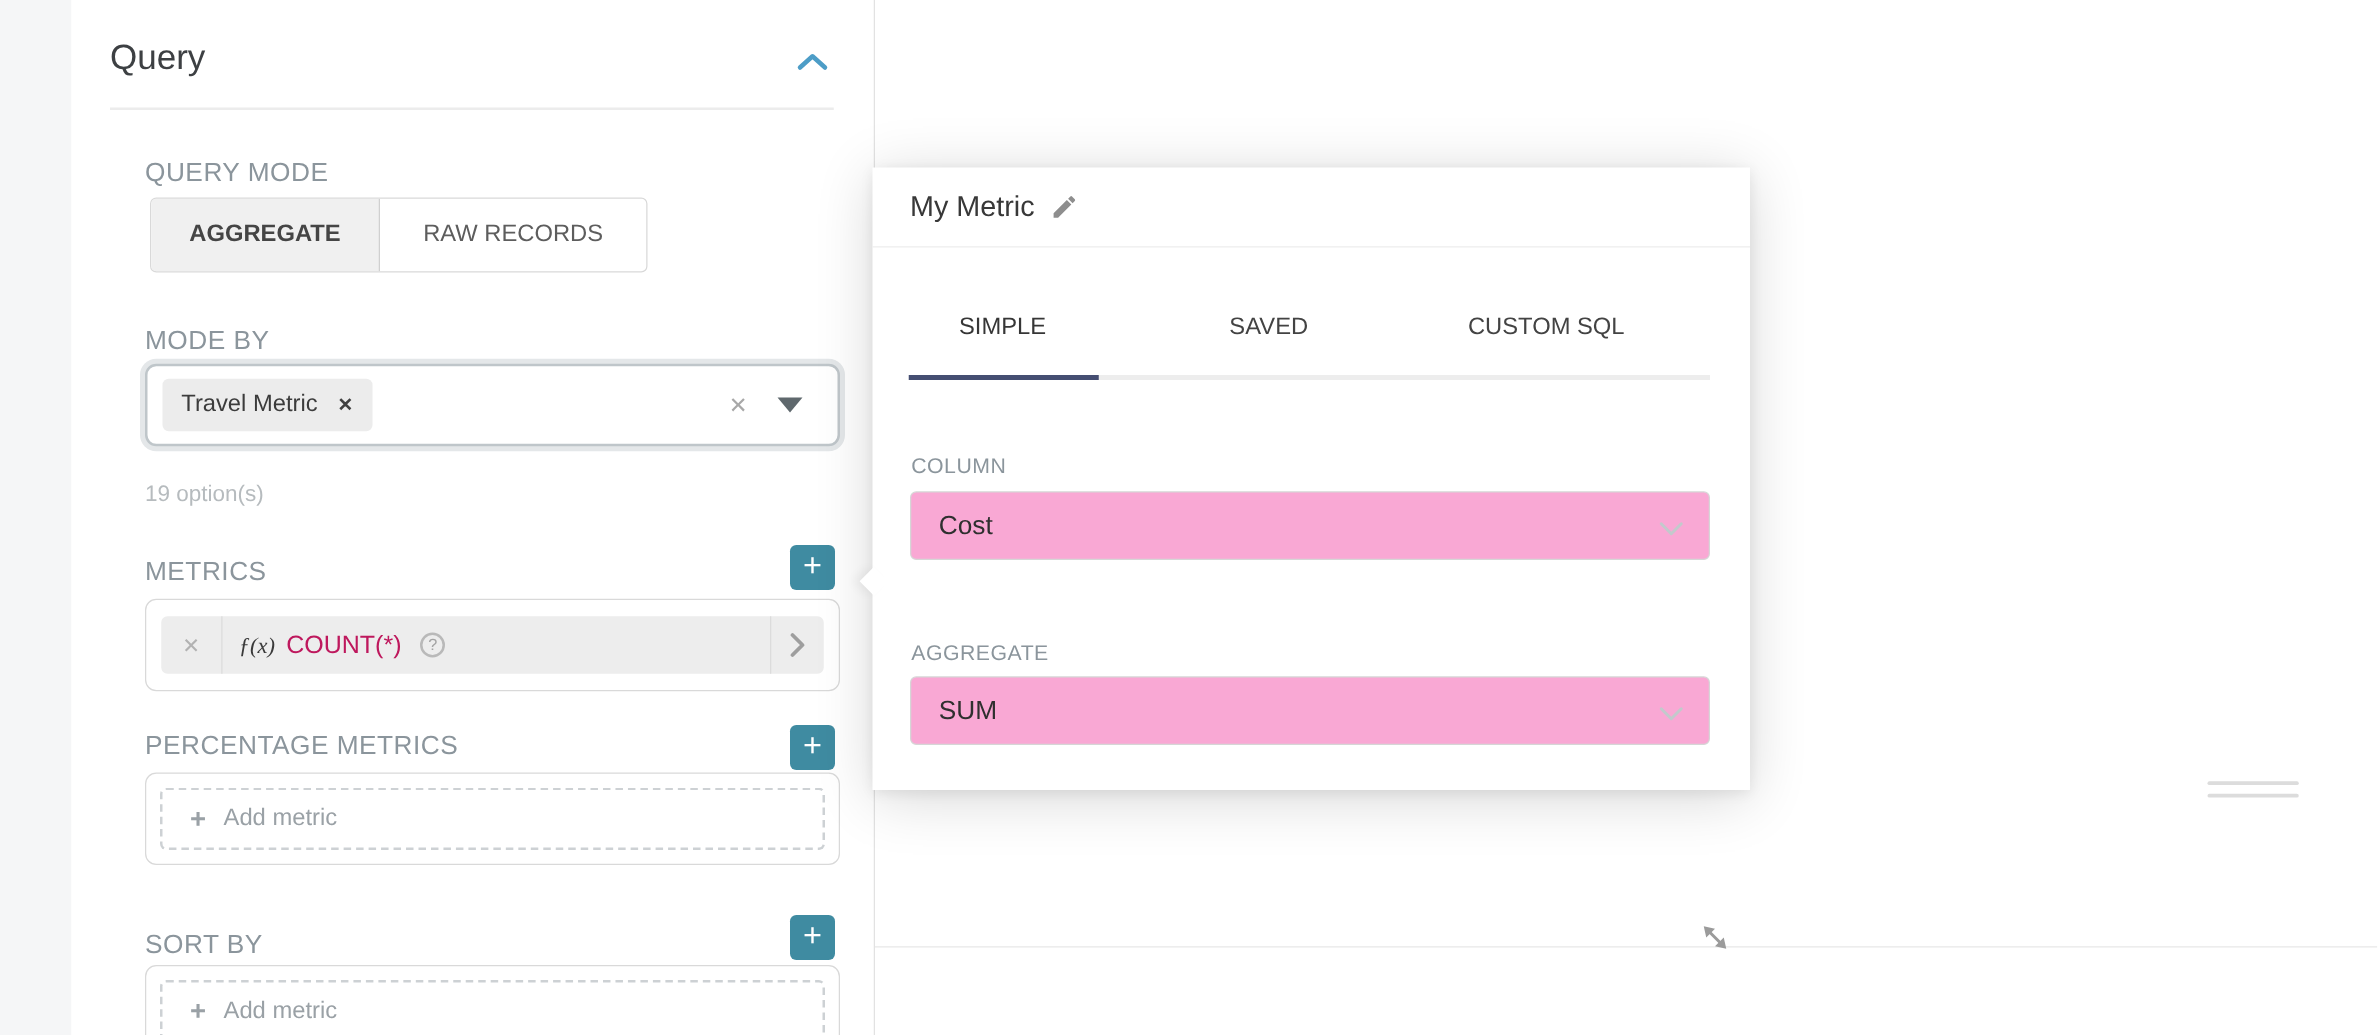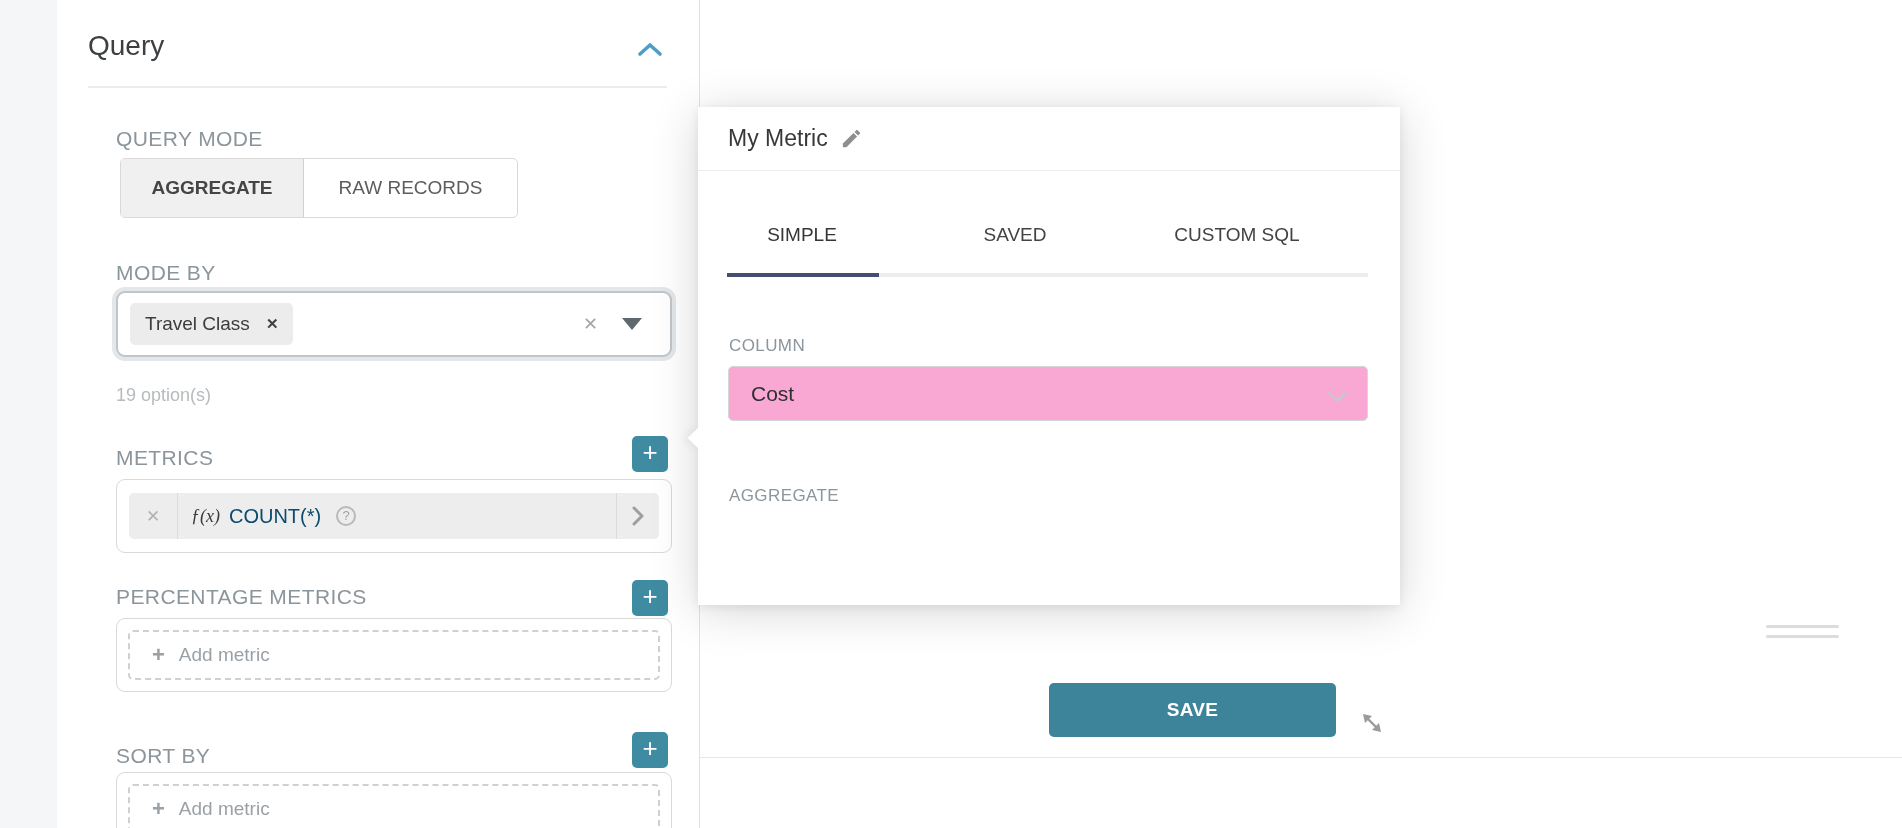--- a/index.html
+++ b/index.html
@@ -33,32 +33,32 @@
   .gb-caret{ position:absolute; right:28px; width:0; height:0; border-left:10px solid transparent; border-right:10px solid transparent; border-top:12px solid #5f686d; cursor:pointer; }
   .options-count{ position:absolute; left:116px; top:385px; font-size:18px; color:#b6bbbe; }
 
   .plus-btn{ position:absolute; left:632px; width:36px; height:36px; background:#3f8ba1; border-radius:5px; color:#fff; font-size:26px; line-height:33px; text-align:center; cursor:pointer; }
 
   .metric-box{ position:absolute; left:116px; top:479px; width:556px; height:74px; border:1px solid #d9d9d9; border-radius:9px; background:#fff; }
   .metric-pill{ position:absolute; left:12px; top:13px; right:12px; bottom:13px; background:#ededed; border-radius:5px; display:flex; align-items:center; }
   .pill-x{ width:48px; text-align:center; font-size:17px; color:#b2b2b2; cursor:pointer; }
   .pill-sep{ width:1px; align-self:stretch; background:#dcdcdc; }
   .pill-fx{ margin-left:13px; font-family:"Liberation Serif", serif; font-style:italic; font-size:18px; color:#3a3a3a; }
-  .pill-metric{ margin-left:9px; font-size:20px; color:#0c4a6e; }
+  .pill-metric{ margin-left:9px; font-size:20px; color:#be185d; }
   .pill-q{ margin-left:15px; width:20px; height:20px; border:2px solid #b9b9b9; border-radius:50%; color:#a3a3a3; font-size:13px; line-height:16px; text-align:center; cursor:pointer; }
   .pill-spacer{ flex:1; }
   .pill-open{ width:42px; display:flex; align-items:center; justify-content:center; cursor:pointer; }
 
   .add-box{ position:absolute; left:116px; width:556px; height:74px; border:1px solid #d9d9d9; border-radius:9px; background:#fff; }
   .add-inner{ position:absolute; left:11px; right:11px; top:11px; bottom:11px; border:2px dashed #cdd1d4; border-radius:5px; display:flex; align-items:center; cursor:pointer; }
   .add-plus{ margin-left:22px; font-size:22px; font-weight:700; color:#9aa1a6; }
   .add-text{ margin-left:14px; font-size:19px; color:#9aa1a6; }
 
   
-  .popover{ position:absolute; left:698px; top:107px; width:702px; height:498px; background:#fff; z-index:10; box-shadow:0 6px 45px rgba(0,0,0,0.16), 0 2px 10px rgba(0,0,0,0.08); }
+  .popover{ position:absolute; left:698px; top:134px; width:702px; height:498px; background:#fff; z-index:10; box-shadow:0 6px 45px rgba(0,0,0,0.16), 0 2px 10px rgba(0,0,0,0.08); }
   .popover-arrow{ position:absolute; left:-7px; top:323px; width:16px; height:16px; background:#fff; transform:rotate(45deg); box-shadow:-4px 4px 8px rgba(0,0,0,0.05); }
   .pop-header{ position:absolute; left:0; top:0; right:0; height:64px; border-bottom:1px solid #ededed; display:flex; align-items:center; }
   .pop-title{ margin-left:30px; font-size:23px; color:#383838; }
   .pop-pencil{ margin-left:12px; cursor:pointer; display:flex; }
 
   .tab{ position:absolute; top:117px; font-size:19px; color:#434343; text-align:center; transform:translateX(-50%); cursor:pointer; }
   .tab.active{ color:#363636; }
   .tab-track{ position:absolute; left:29px; top:166px; width:641px; height:4px; background:#ededed; }
   .tab-ink{ position:absolute; left:29px; top:166px; width:152px; height:4px; background:#454e72; }
 
@@ -95,21 +95,21 @@
 
   <div class="ctl-label" style="top:127px;">QUERY MODE</div>
   <div class="segmented">
     <div class="seg active">AGGREGATE</div>
     <div class="seg idle">RAW RECORDS</div>
   </div>
 
   <div class="ctl-label" style="top:261px;">MODE BY</div>
   <div class="gb-select">
     <div class="gb-tag">
-      <span class="tag-text">Travel Class</span>
+      <span class="tag-text">Travel Metric</span>
       <span class="tag-x">✕</span>
     </div>
     <span class="gb-clear">✕</span>
     <span class="gb-caret"></span>
   </div>
   <div class="options-count">19 option(s)</div>
 
   <div class="ctl-label" style="top:446px;">METRICS</div>
   <div class="plus-btn" style="top:436px;">+</div>
   <div class="metric-box">
@@ -169,22 +169,29 @@
     <div class="pop-select" style="top:259px;">
       <span class="val">Cost</span>
       <span class="chev">
         <svg width="20" height="12" viewBox="0 0 20 12">
             <polyline points="2,2 10,10 18,2" fill="none" stroke="#c3c9cc" stroke-width="2.4" stroke-linecap="round" stroke-linejoin="round"></polyline>
           </svg>
       </span>
     </div>
 
     <div class="pop-label" style="top:379px;">AGGREGATE</div>
-
-    <button class="btn btn-save">SAVE</button>
+    <div class="pop-select" style="top:407px;">
+      <span class="val">SUM</span>
+      <span class="chev">
+        <svg width="20" height="12" viewBox="0 0 20 12">
+            <polyline points="2,2 10,10 18,2" fill="none" stroke="#c3c9cc" stroke-width="2.4" stroke-linecap="round" stroke-linejoin="round"></polyline>
+          </svg>
+      </span>
+    </div>
+
 
     <div class="resize-handle">
       <svg width="30" height="30" viewBox="0 0 30 30">
         <line x1="9" y1="9" x2="21" y2="21" stroke="#9b9b9b" stroke-width="2.4"></line>
         <polygon points="6,6 15,8 8,15" fill="#9b9b9b"></polygon>
         <polygon points="24,24 15,22 22,15" fill="#9b9b9b"></polygon>
       </svg>
     </div>
   </div>
 

